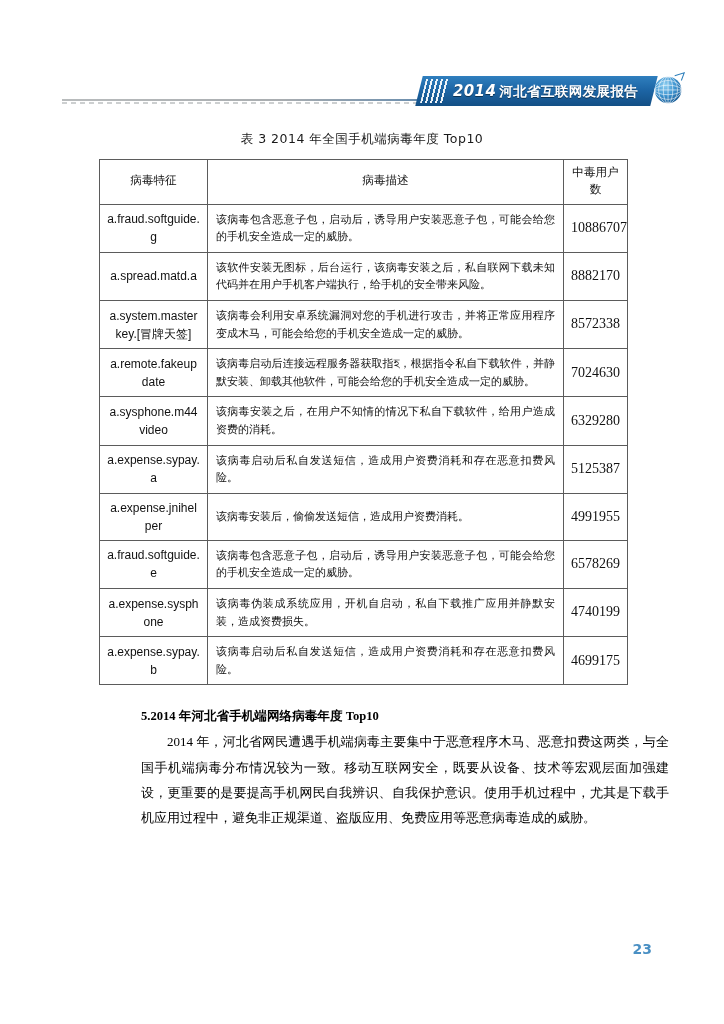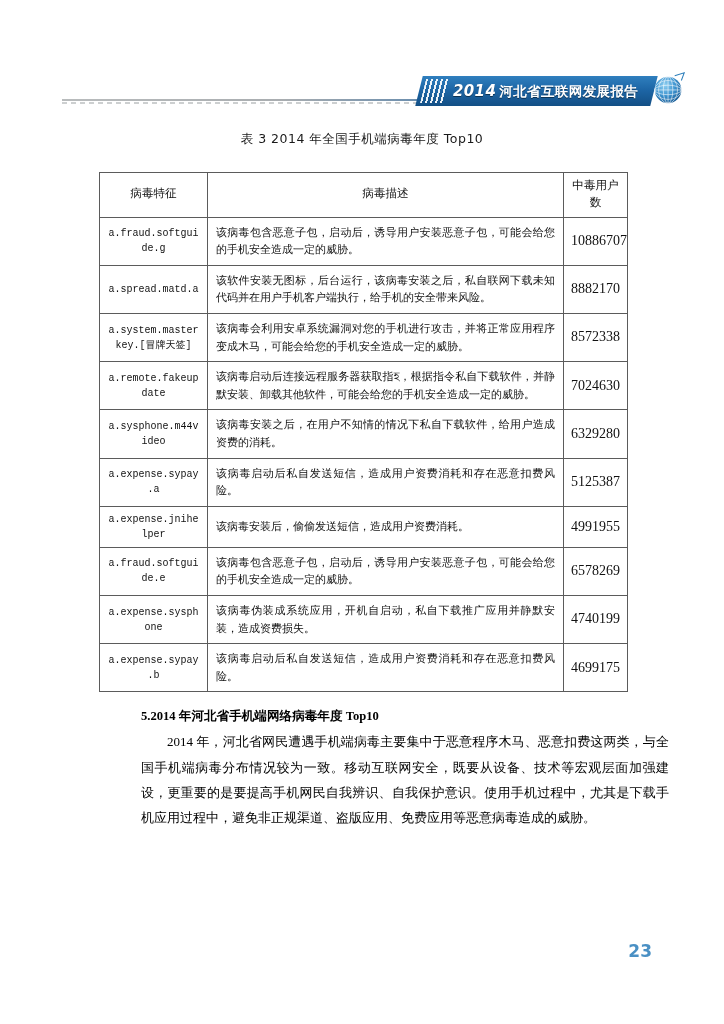--- a/index.html
+++ b/index.html
@@ -113,21 +113,20 @@
   }
 
   
   .virus-table {
     position: absolute;
     left: 99px;
     top: 159px;
     width: 528px;
     border-collapse: collapse;
     table-layout: fixed;
-    margin-top: 13px;
   }
   .virus-table td, .virus-table th {
     border: 1px solid #5b5b5b;
     vertical-align: middle;
     padding: 5px 7px;
     font-size: 11.4px;
     line-height: 1.45;
     color: #111;
   }
   .virus-table th {
@@ -135,22 +134,22 @@
     text-align: center;
     height: 37px;
     font-size: 11.6px;
   }
   .col-feature { width: 108px; }
   .col-desc    { width: 356px; }
   .col-count   { width: 64px; }
 
   td.feature {
     text-align: center;
-    font-family: Liberation Mono, monospace;
-    font-size: 10px;
+    font-family: Liberation Sans, sans-serif;
+    font-size: 12px;
     word-break: break-word;
     line-height: 1.5;
   }
   td.desc {
     text-align: justify;
     text-justify: inter-ideograph;
     font-size: 11px;
     line-height: 1.6;
     padding: 6px 8px;
   }
@@ -184,21 +183,21 @@
     text-indent: 2em;
     color: #000;
   }
 
   
   .page-number {
     position: absolute;
     right: 72px;
     top: 941px;
     font-family: "DejaVu Sans", sans-serif;
-    font-size: 17px;
+    font-size: 14px;
     color: #4a90c4;
     font-weight: bold;
   }
 </style>
 </head>
 <body>
 
 <div class="page">
 
   <div class="page-header">

